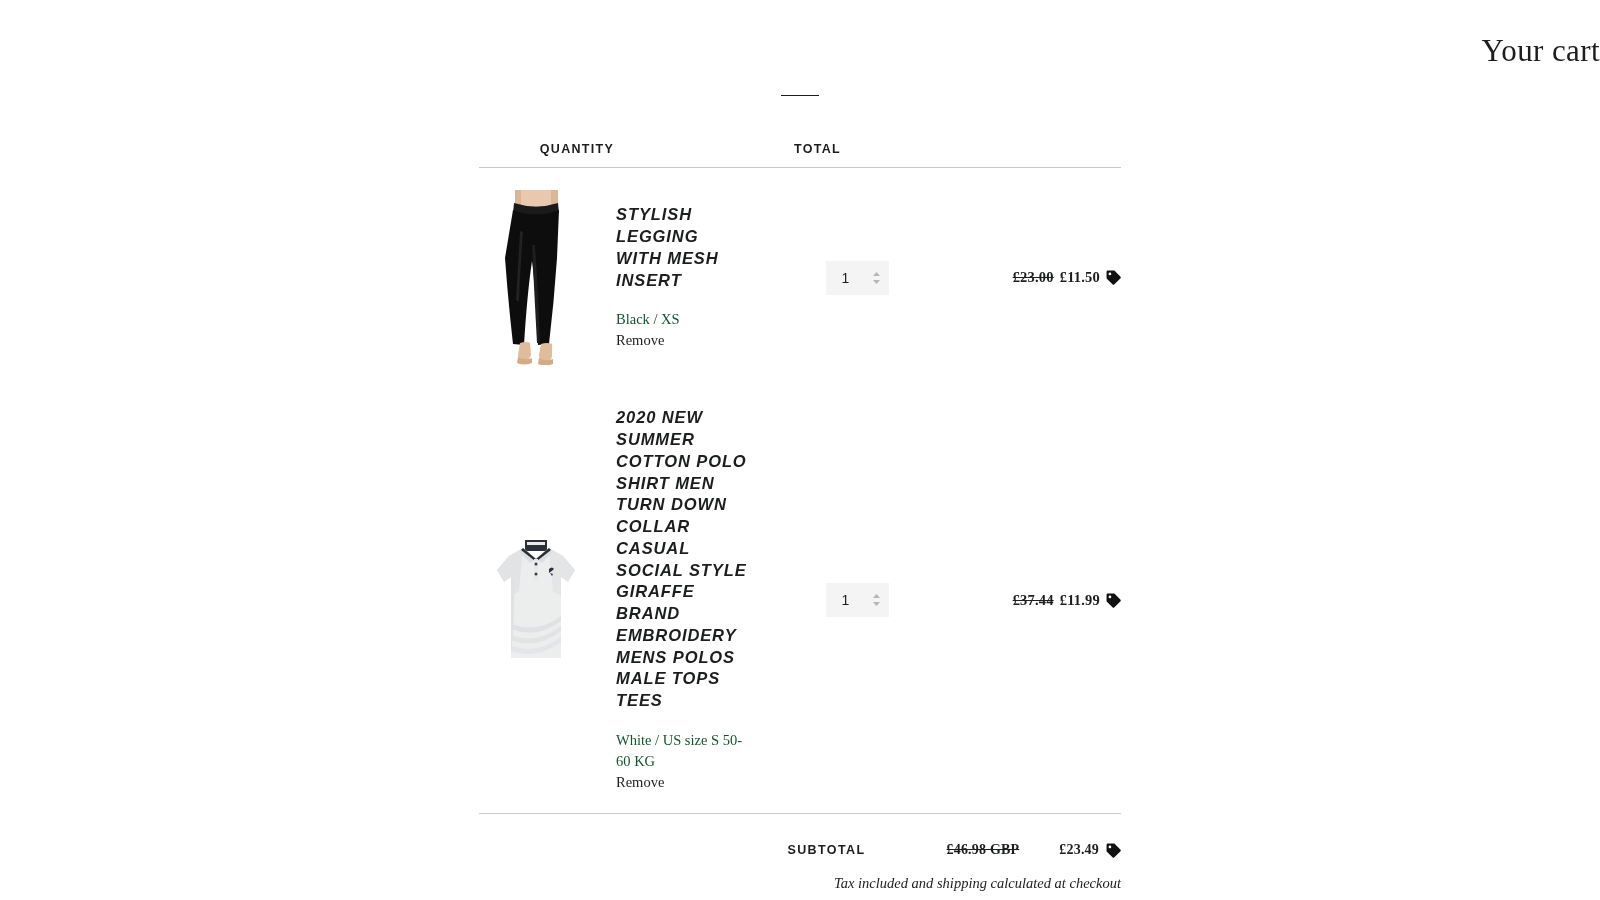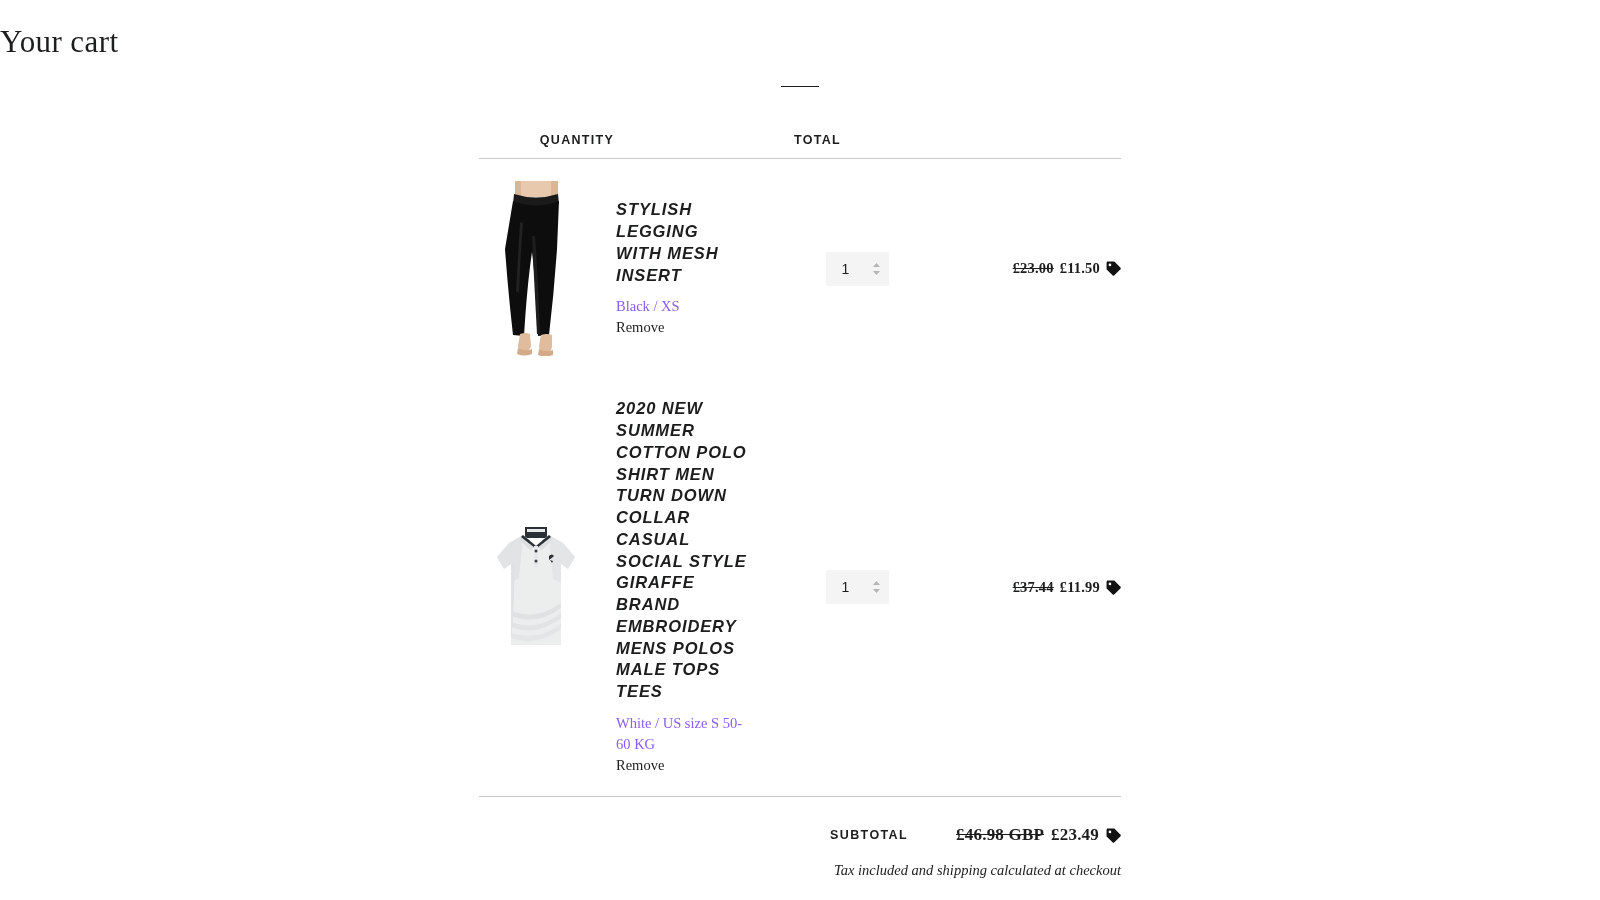--- a/index.html
+++ b/index.html
@@ -12,21 +12,21 @@
   }
   body {
     font-family: "Liberation Serif", "DejaVu Serif", serif;
     color: #1c1d1d;
     -webkit-font-smoothing: antialiased;
   }
 
   .page { position: relative; width: 1600px; height: 900px; }
 
   
-  .cart-header { text-align: left; padding-top: 22px; }
+  .cart-header { text-align: right; padding-top: 31px; }
   .cart-title {
     font-family: "Liberation Serif", "DejaVu Serif", serif;
     font-size: 31px;
     font-weight: 400;
     letter-spacing: .4px;
     color: #1c1d1d;
     margin: 0;
     line-height: 1.3;
   }
   .title-rule {
@@ -88,23 +88,23 @@
     line-height: 1.32;
     letter-spacing: .9px;
     color: #1c1d1d;
     text-transform: uppercase;
     margin: 0 0 6px 0;
     max-width: 232px;
   }
   .item-variant, .item-remove {
     font-family: "Liberation Serif", "DejaVu Serif", serif;
     font-size: 14.5px;
-    color: #8b5cf6;
+    color: #14532d;
     line-height: 1.45;
-    margin-top: 10px;
+    margin-top: 18px;
   }
   .item-remove { margin-top: 10px; text-decoration: none; color: #1c1d1d; cursor: pointer; }
 
   .item-qty {
     width: 196px;
     flex: 0 0 196px;
     display: flex;
     justify-content: center;
   }
   .qty-box {
@@ -170,21 +170,21 @@
     font-weight: 700;
     letter-spacing: 1.4px;
     text-transform: uppercase;
     color: #1c1d1d;
     margin-right: 48px;
   }
   .subtotal-values {
     display: flex; align-items: center; gap: 7px;
     white-space: nowrap;
   }
-  .subtotal-values .price { font-size: 17px; }
+  .subtotal-values .price { font-size: 14px; margin-left: 33px; }
 
   .discount-line {
     text-align: right;
     font-family: "Liberation Serif", "DejaVu Serif", serif;
     font-size: 14.5px;
     color: #1c1d1d;
     margin-top: 14px;
   }
   .tax-note {
     text-align: right;

